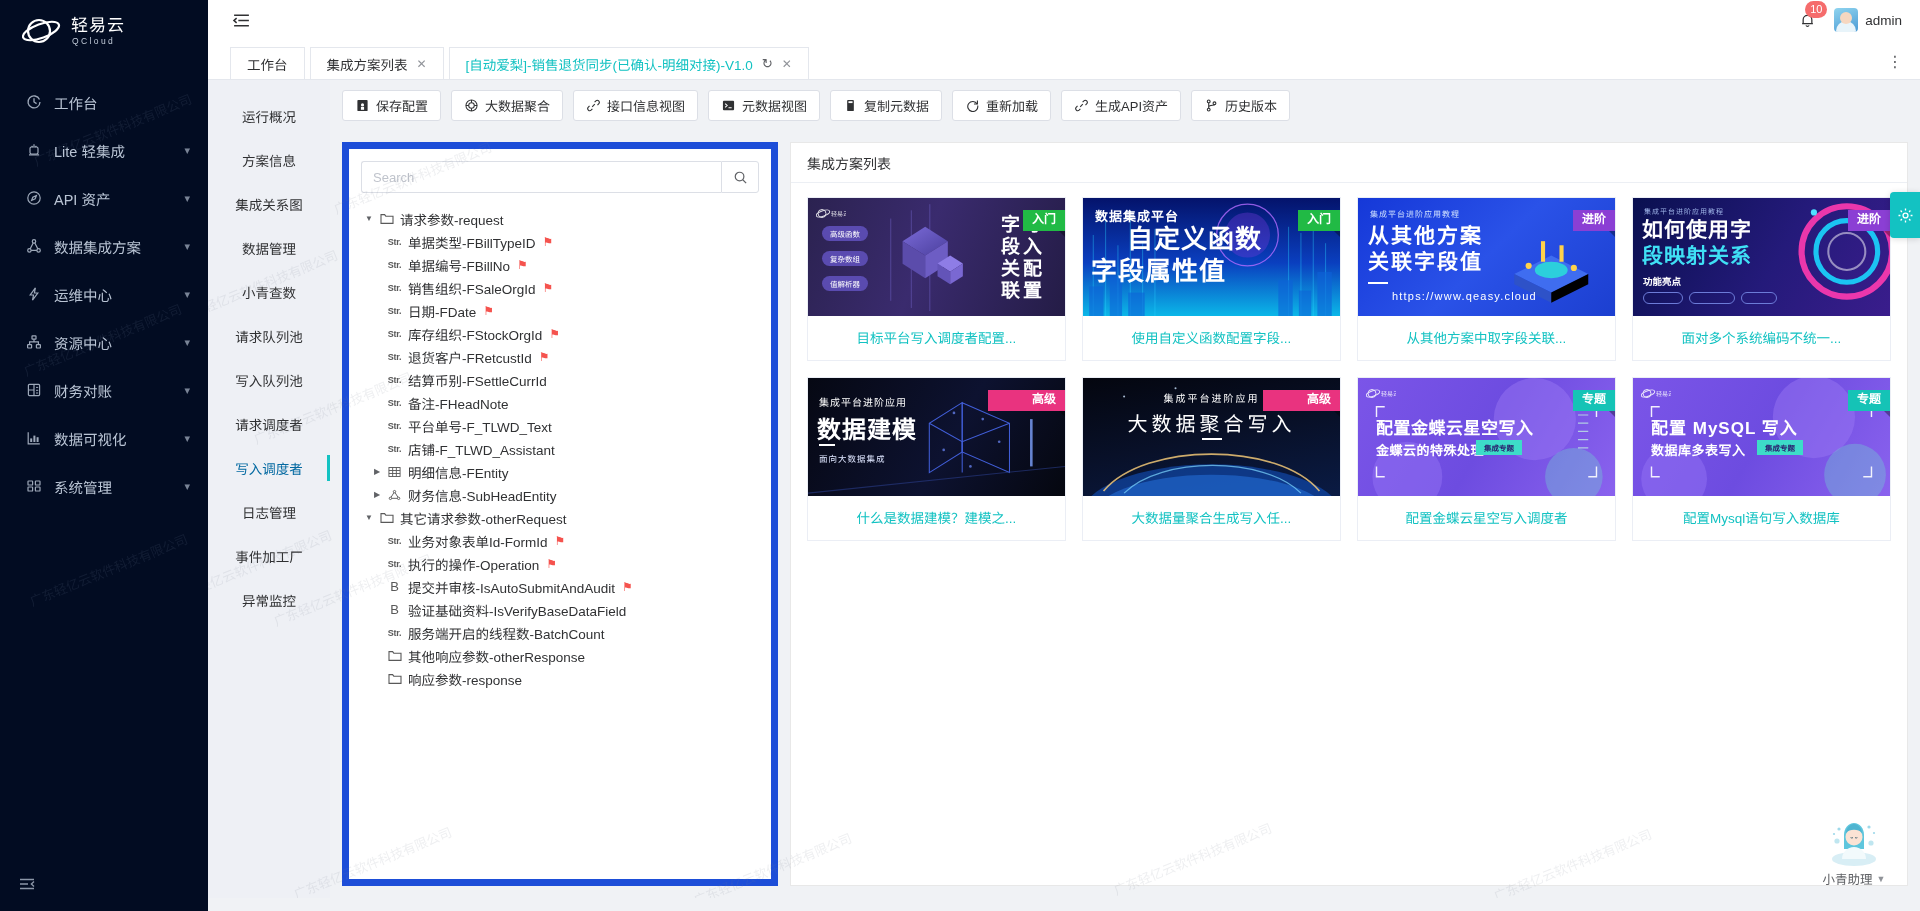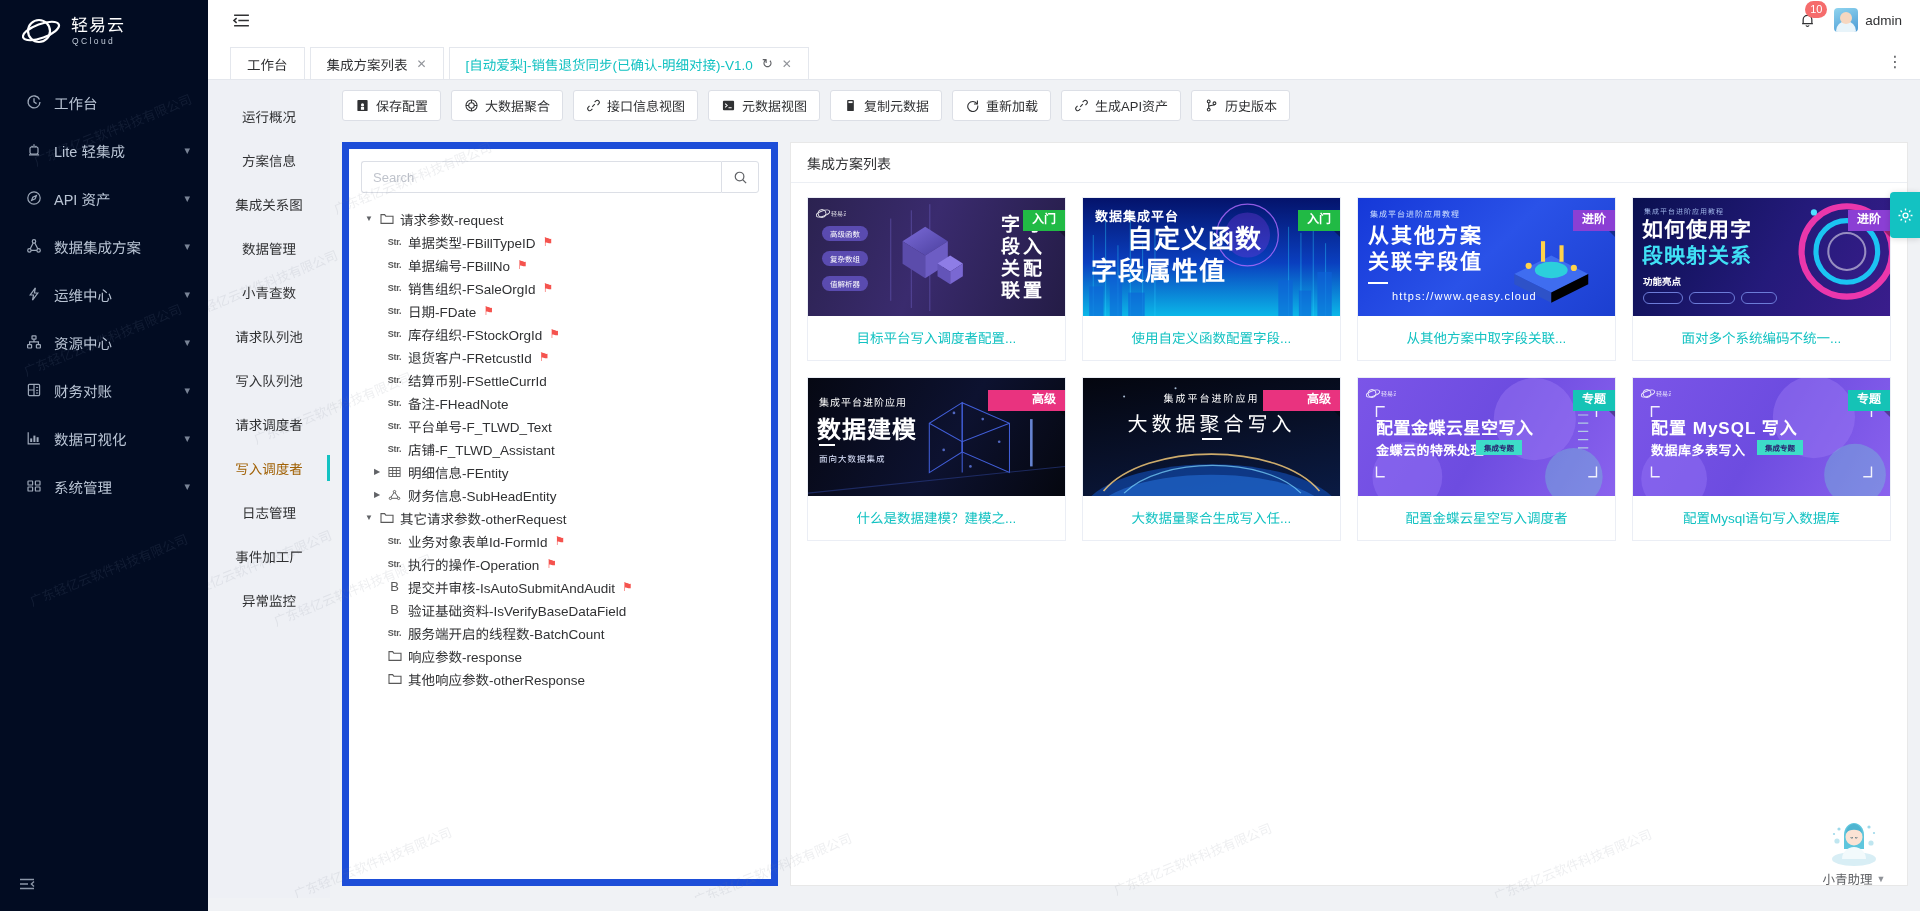--- a/index.html
+++ b/index.html
@@ -79,21 +79,21 @@
 
   
   .workspace { flex: 1; display: flex; background: #f0f2f5; overflow: hidden; position: relative;}
 
   
   .submenu { width: 122px; flex: 0 0 122px; background: #eef0f5; padding-top: 14px; position: relative; }
   .submenu-item {
     height: 44px; display: flex; align-items: center; justify-content: center;
     font-size: 13.5px; color: #303133; cursor: pointer; position: relative;
   }
-  .submenu-item.active { color: #a16207; text-align: center; }
+  .submenu-item.active { color: #0369a1; text-align: center; }
   .submenu-item.active:after {
     content: ""; position: absolute; right: 0; top: 9px; bottom: 9px; width: 3px; background: #13c2c2;
   }
 
   
   .content { flex: 1; display: flex; flex-direction: column; padding: 10px 12px 12px 12px; overflow: hidden; }
 
   .toolbar { display: flex; gap: 10px; flex-wrap: nowrap; margin-bottom: 21px; }
   .tb-btn {
     height: 31px; display: flex; align-items: center; gap: 7px;
@@ -609,30 +609,30 @@
                 <span class="ticon type">Str.</span>
                 <span class="tlabel">服务端开启的线程数-BatchCount</span>
               </div>
               <div class="tnode lvl2b">
                 <span class="tcaret empty">▶</span>
                 <span class="ticon">
                   <svg width="14" height="12" viewBox="0 0 14 12" fill="none" stroke="#595959" stroke-width="1.1">
                       <path d="M1 10.4V1.6h3.6l1.2 1.6H13v7.2z"></path>
                     </svg>
                   </span>
-                <span class="tlabel">响应参数-response</span>
+                <span class="tlabel">其他响应参数-otherResponse</span>
               </div>
               <div class="tnode lvl2b">
                 <span class="tcaret empty">▶</span>
                 <span class="ticon">
                   <svg width="14" height="12" viewBox="0 0 14 12" fill="none" stroke="#595959" stroke-width="1.1">
                       <path d="M1 10.4V1.6h3.6l1.2 1.6H13v7.2z"></path>
                     </svg>
                   </span>
-                <span class="tlabel">其他响应参数-otherResponse</span>
+                <span class="tlabel">响应参数-response</span>
               </div>
             </div>
           </div>
 
           <div class="guide-pane">
             <div class="guide-head">
               <span>集成方案列表</span>
             </div>
             <div class="cards">
 

